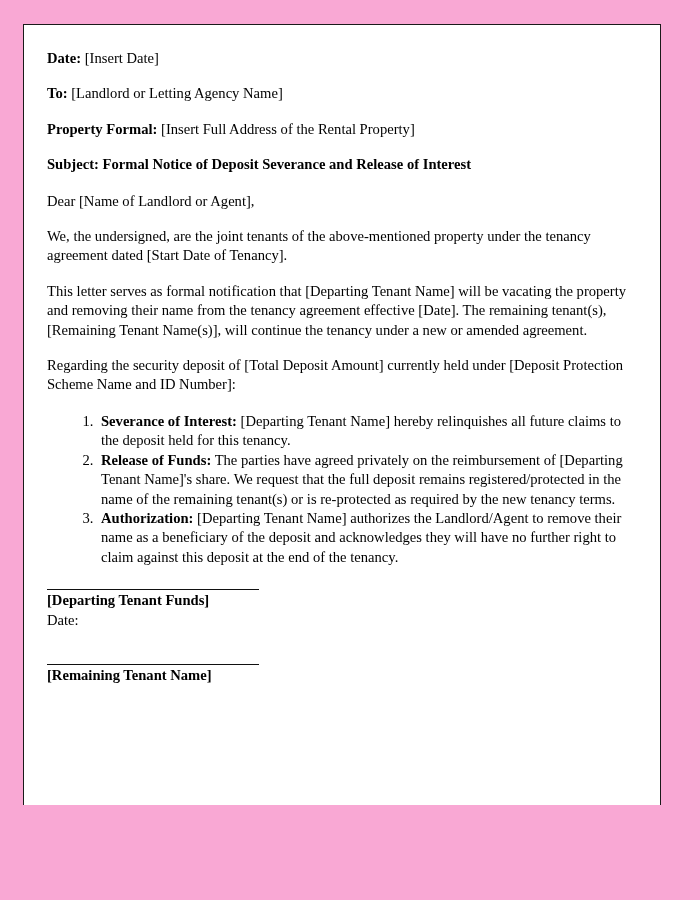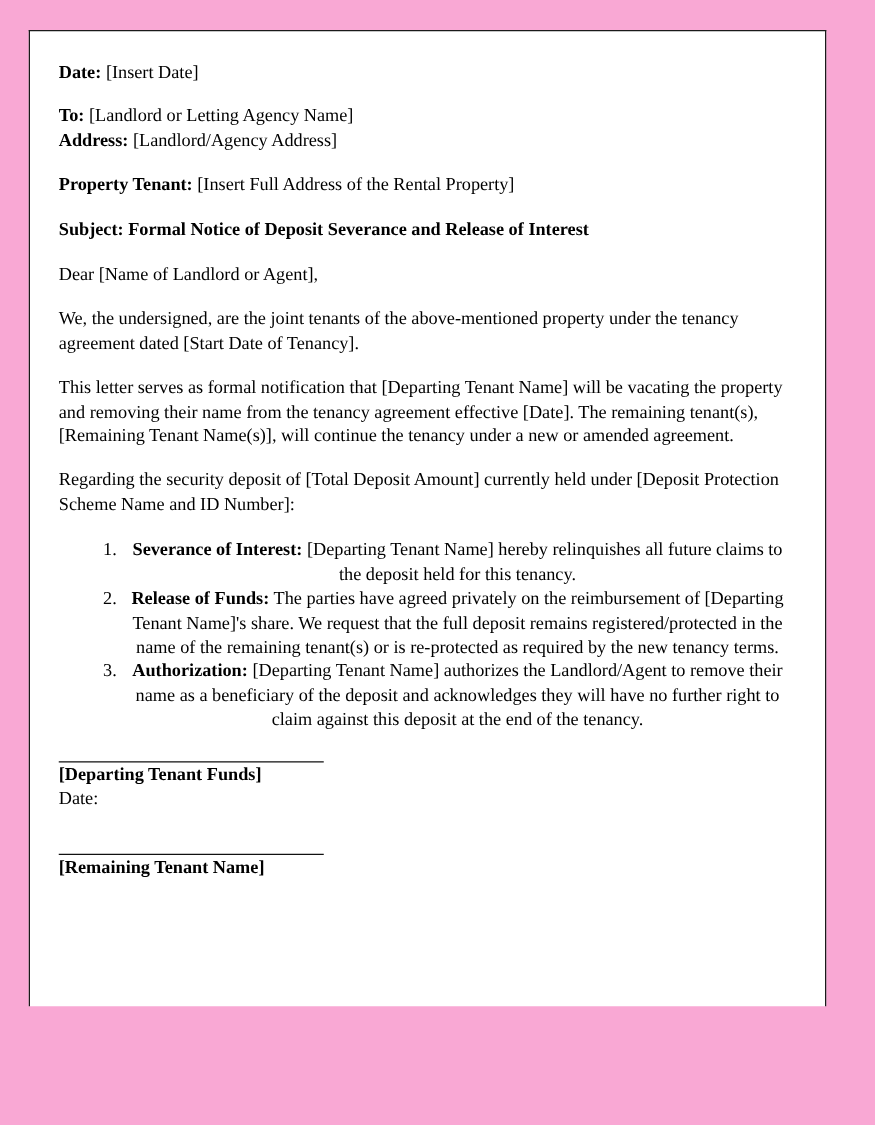--- a/index.html
+++ b/index.html
@@ -67,21 +67,20 @@
   .salutation {
     margin: 0 0 16px 0;
   }
 
   
   ol.clauses {
     margin: 17px 0 17px 0;
     padding: 0 0 0 50px;
     list-style-position: outside;
     list-style-type: decimal;
-    text-align: center;
   }
 
   ol.clauses > li {
     margin: 0 0 0 0;
     padding: 0 0 0 4px;
     line-height: 1.33;
   }
 
   ol.clauses > li .term {
     font-weight: bold;
@@ -122,24 +121,23 @@
 <div class="canvas">
 
   <div class="page">
 
     <div class="page-body">
 
       <p class="blk"><span class="lbl">Date:</span> <span>[Insert Date]</span></p>
 
       <div class="blk">
         <p class="blk tight"><span class="lbl">To:</span> <span>[Landlord or Letting Agency Name]</span></p>
-        <p class="blk tight"><span class="lbl">Address:</span> <span>[Landlord/Agency Address]</span></p>
       </div>
 
-      <p class="blk"><span class="lbl">Property Tenant:</span> <span>[Insert Full Address of the Rental Property]</span></p>
+      <p class="blk"><span class="lbl">Property Formal:</span> <span>[Insert Full Address of the Rental Property]</span></p>
 
       <p class="subject">Subject: Formal Notice of Deposit Severance and Release of Interest</p>
 
       <p class="salutation">Dear [Name of Landlord or Agent],</p>
 
       <p class="blk">We, the undersigned, are the joint tenants of the above-mentioned property under the tenancy agreement dated [Start Date of Tenancy].</p>
       <p class="blk">This letter serves as formal notification that [Departing Tenant Name] will be vacating the property and removing their name from the tenancy agreement effective [Date]. The remaining tenant(s), [Remaining Tenant Name(s)], will continue the tenancy under a new or amended agreement.</p>
       <p class="blk tight">Regarding the security deposit of [Total Deposit Amount] currently held under [Deposit Protection Scheme Name and ID Number]:</p>
 
       <ol class="clauses">

